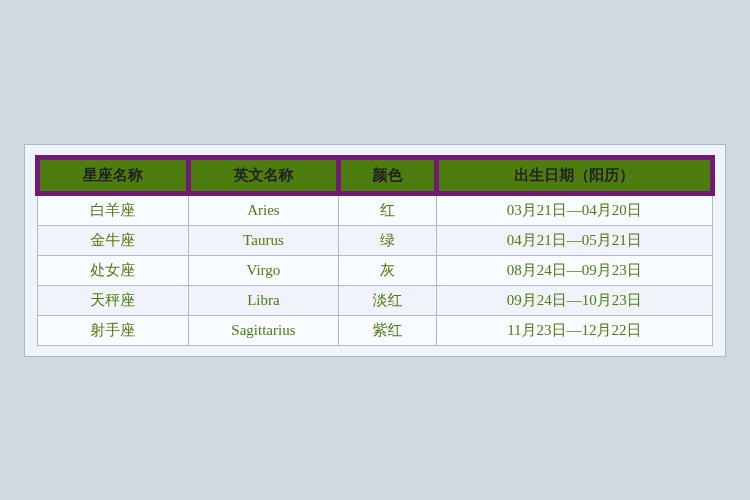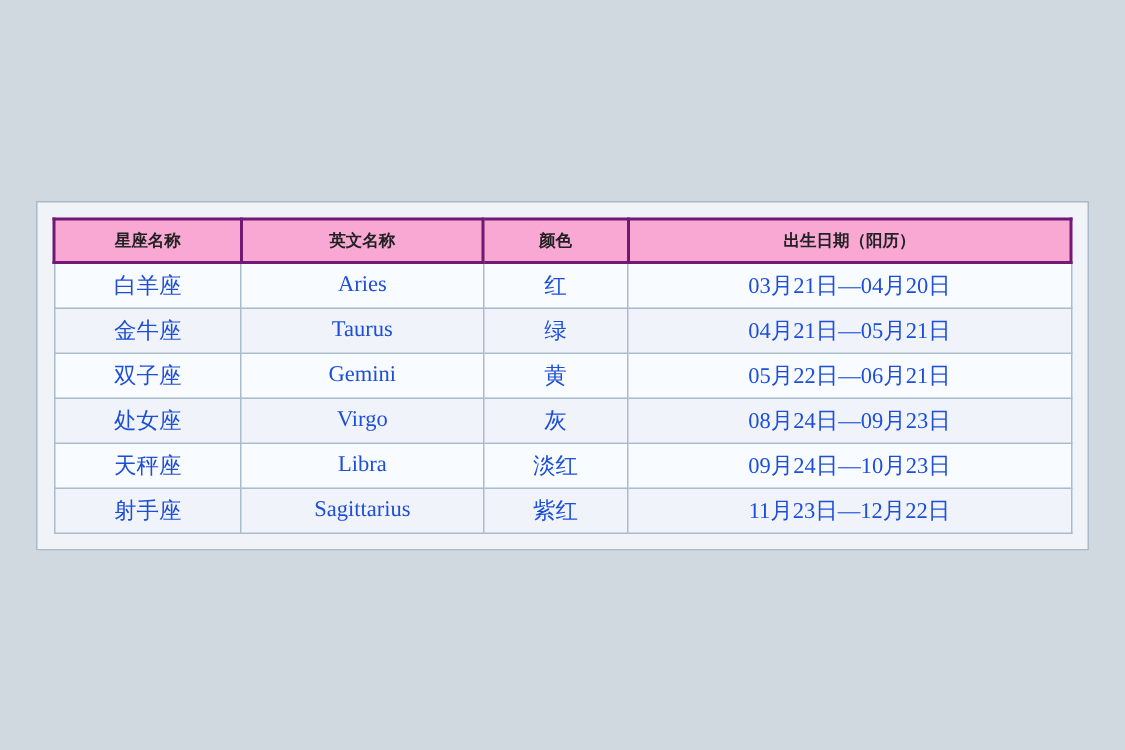--- a/index.html
+++ b/index.html
@@ -20,33 +20,33 @@
     .table-container {
       background-color: #f0f4f8;
       border: 1px solid #aab8c8;
       padding: 10px;
     }
     table {
       border-collapse: collapse;
       width: 680px;
     }
     th {
-      background-color: #f9a8d4;
+      background-color: #4d7c0f;
       color: #222;
-      border: 2px solid #701a75;
+      border: 5px solid #701a75;
       padding: 6px 10px;
       text-align: center;
       font-weight: bold;
-      font-size: 11px;
+      font-size: 15px;
     }
     td {
       border: 1px solid #aabccc;
       padding: 5px 10px;
       text-align: center;
-      color: #1d4ed8;
+      color: #4d7c0f;
       background-color: #f8fbff;
       font-size: 15px;
     }
     tr:nth-child(even) td {
       background-color: #f0f4fa;
     }
   </style>
 </head>
 <body>
 
@@ -67,26 +67,20 @@
           <td>红</td>
           <td>03月21日—04月20日</td>
         </tr>
         <tr>
           <td>金牛座</td>
           <td>Taurus</td>
           <td>绿</td>
           <td>04月21日—05月21日</td>
         </tr>
         <tr>
-          <td>双子座</td>
-          <td>Gemini</td>
-          <td>黄</td>
-          <td>05月22日—06月21日</td>
-        </tr>
-        <tr>
           <td>处女座</td>
           <td>Virgo</td>
           <td>灰</td>
           <td>08月24日—09月23日</td>
         </tr>
         <tr>
           <td>天秤座</td>
           <td>Libra</td>
           <td>淡红</td>
           <td>09月24日—10月23日</td>

